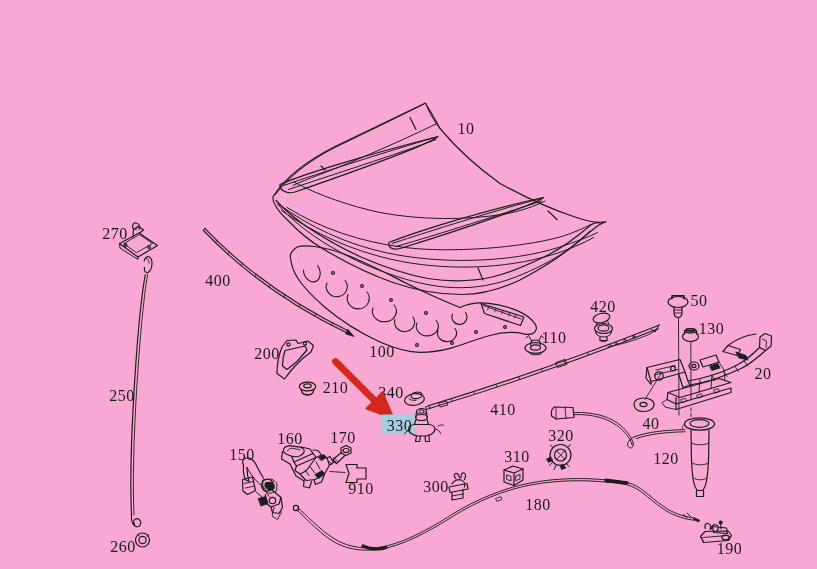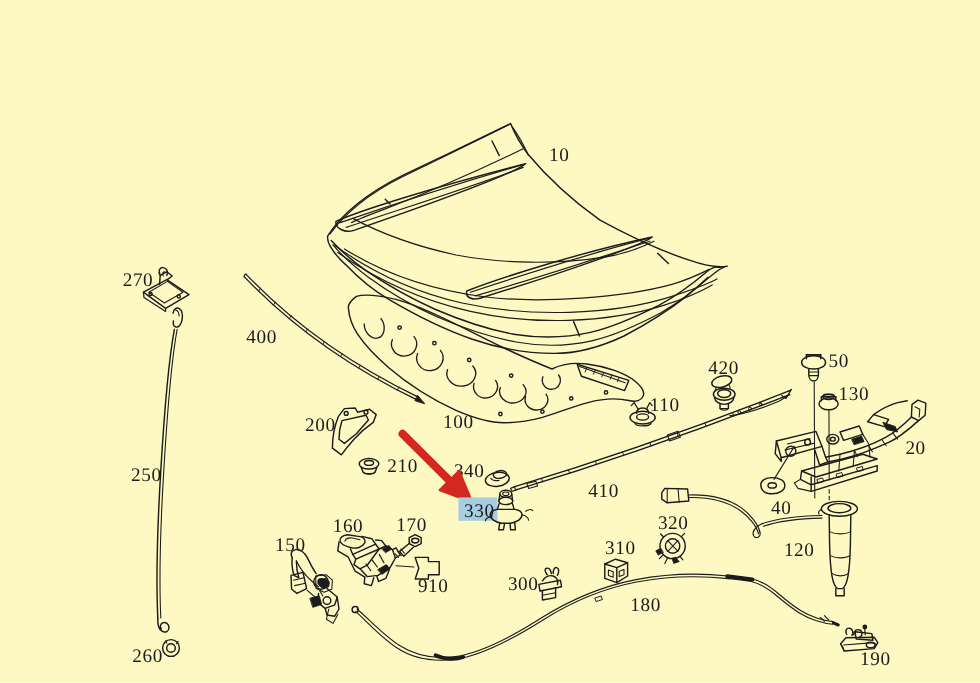--- a/index.html
+++ b/index.html
@@ -1,16 +1,16 @@
 <!DOCTYPE html>
 <html><head>
 <meta charset="utf-8">
 <style>
   html,body{margin:0;padding:0;background:#fff;}
-  .wrap{width:817px;height:569px;position:relative;background:#fef9c3;overflow:hidden;}
+  .wrap{width:817px;height:569px;position:relative;background:#f9a8d4;overflow:hidden;}
   svg{display:block;}
   text{font-family:"Liberation Serif", serif;font-size:16px;letter-spacing:0.5px;fill:#1c1c1c;stroke:none;}
 </style>
 </head>
 <body>
 <div class="wrap">
 <svg width="817" height="569" viewBox="0 0 817 569" fill="none" stroke="#1c1c1c" stroke-width="1.2" stroke-linecap="round" stroke-linejoin="round">
 
 <g>
 <path d="M425.5,103 C 398,116.5 365,132 336,146 C 315,156.5 288,173.5 273.1,196.5 C 272.6,199.5 273.5,202.5 275.4,205.5 C 278.5,211 283,216 288,220.5 C 298,231 310,241.5 324,249.5 C 346,262.5 370,274.5 393,282.5 C 416,290.5 440,294.5 462,294.5 C 483,294.5 502,288.5 520,280 C 540,269.5 558,258 572,247 C 583,238 593,229 599,225 C 602,223 604.5,222 606,221.8 C 599,223 588,221.5 575,217 C 550,209 523,196 500,183.5 C 477,167 455,146.5 440,128.5 C 433,119 428,109 425.5,103 Z"></path>

